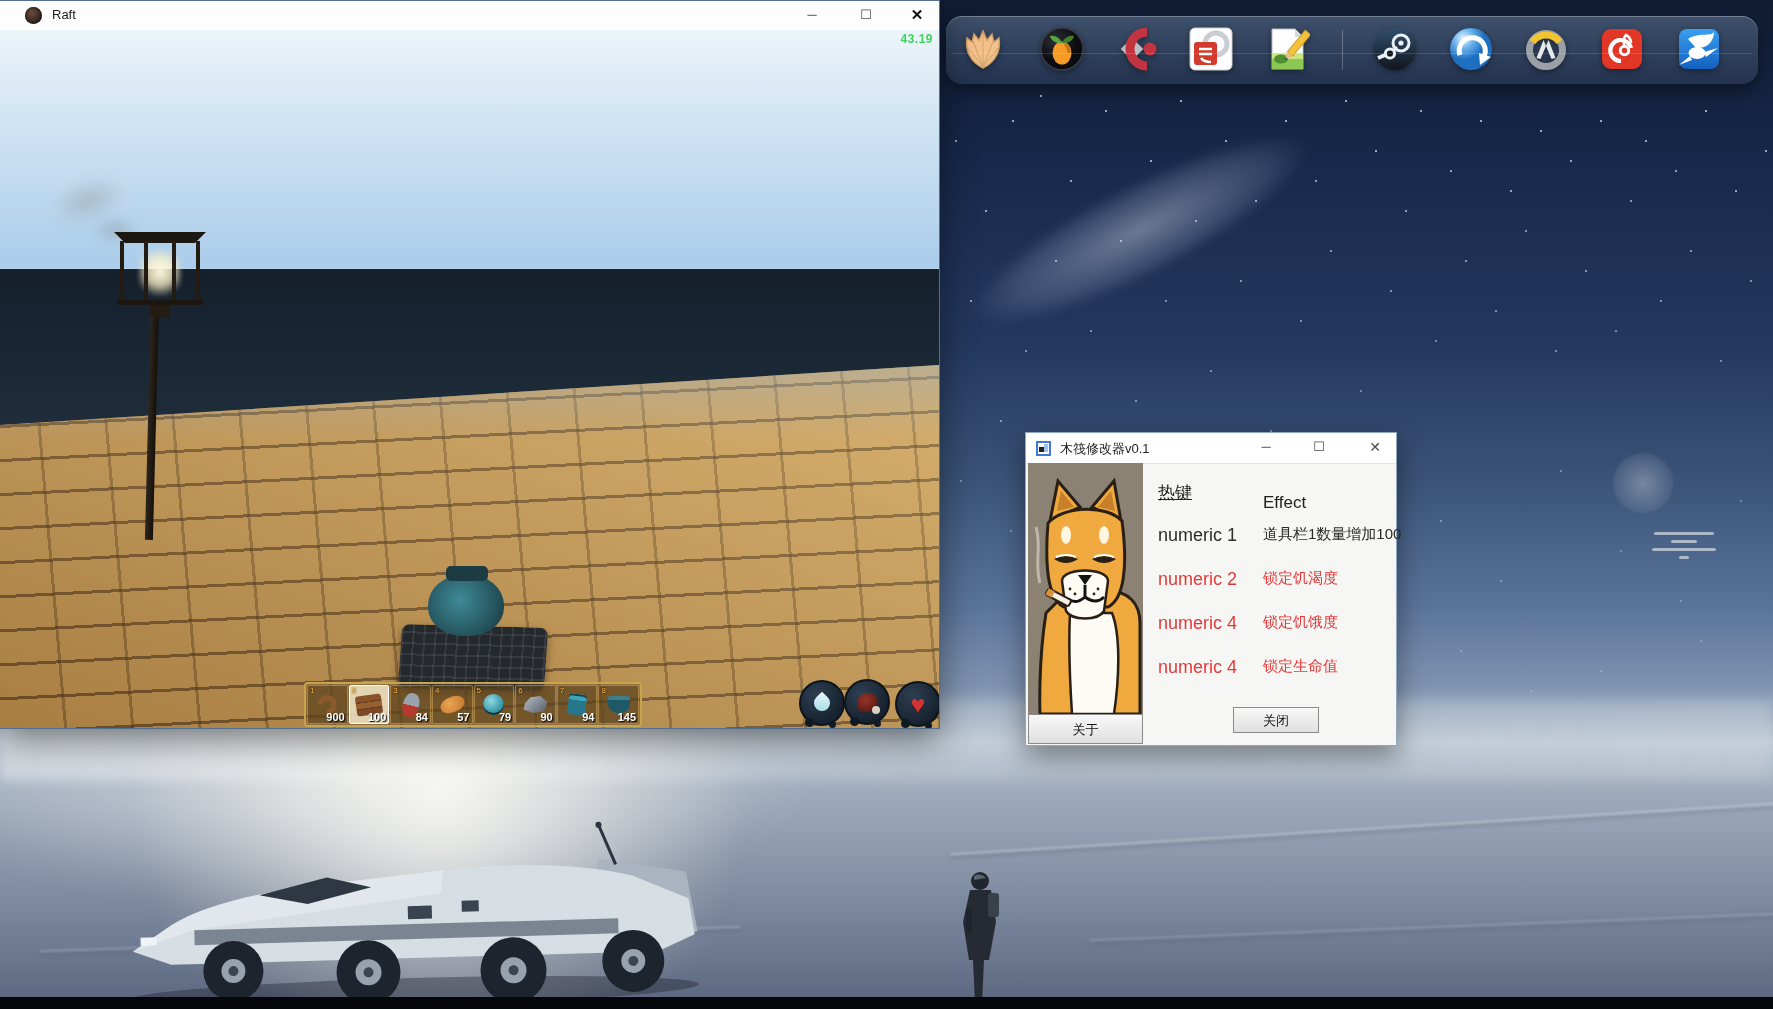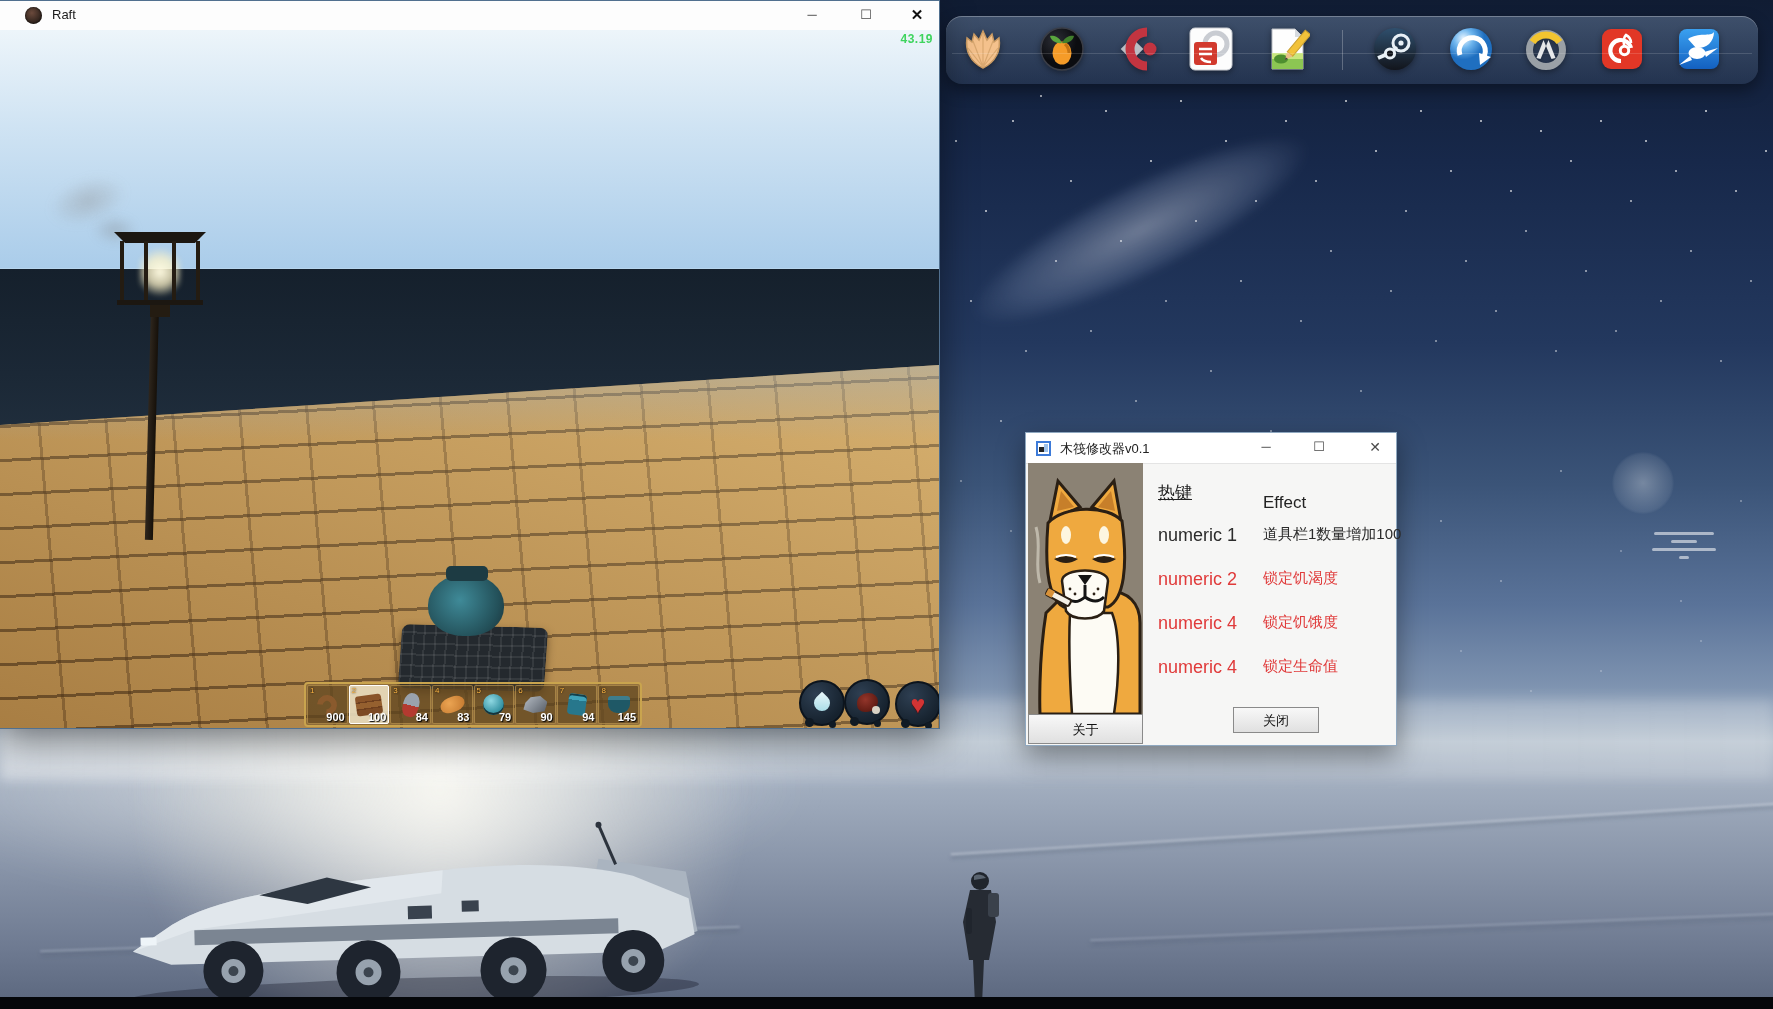--- a/index.html
+++ b/index.html
@@ -377,21 +377,21 @@
           <span class="count">100</span>
         </div>
         <div class="slot">
           <span class="num">3</span>
           <div class="it it3"></div>
           <span class="count">84</span>
         </div>
         <div class="slot">
           <span class="num">4</span>
           <div class="it it4"></div>
-          <span class="count">83</span>
+          <span class="count">57</span>
         </div>
         <div class="slot">
           <span class="num">5</span>
           <div class="it it5"></div>
           <span class="count">79</span>
         </div>
         <div class="slot">
           <span class="num">6</span>
           <div class="it it6"></div>
           <span class="count">90</span>

